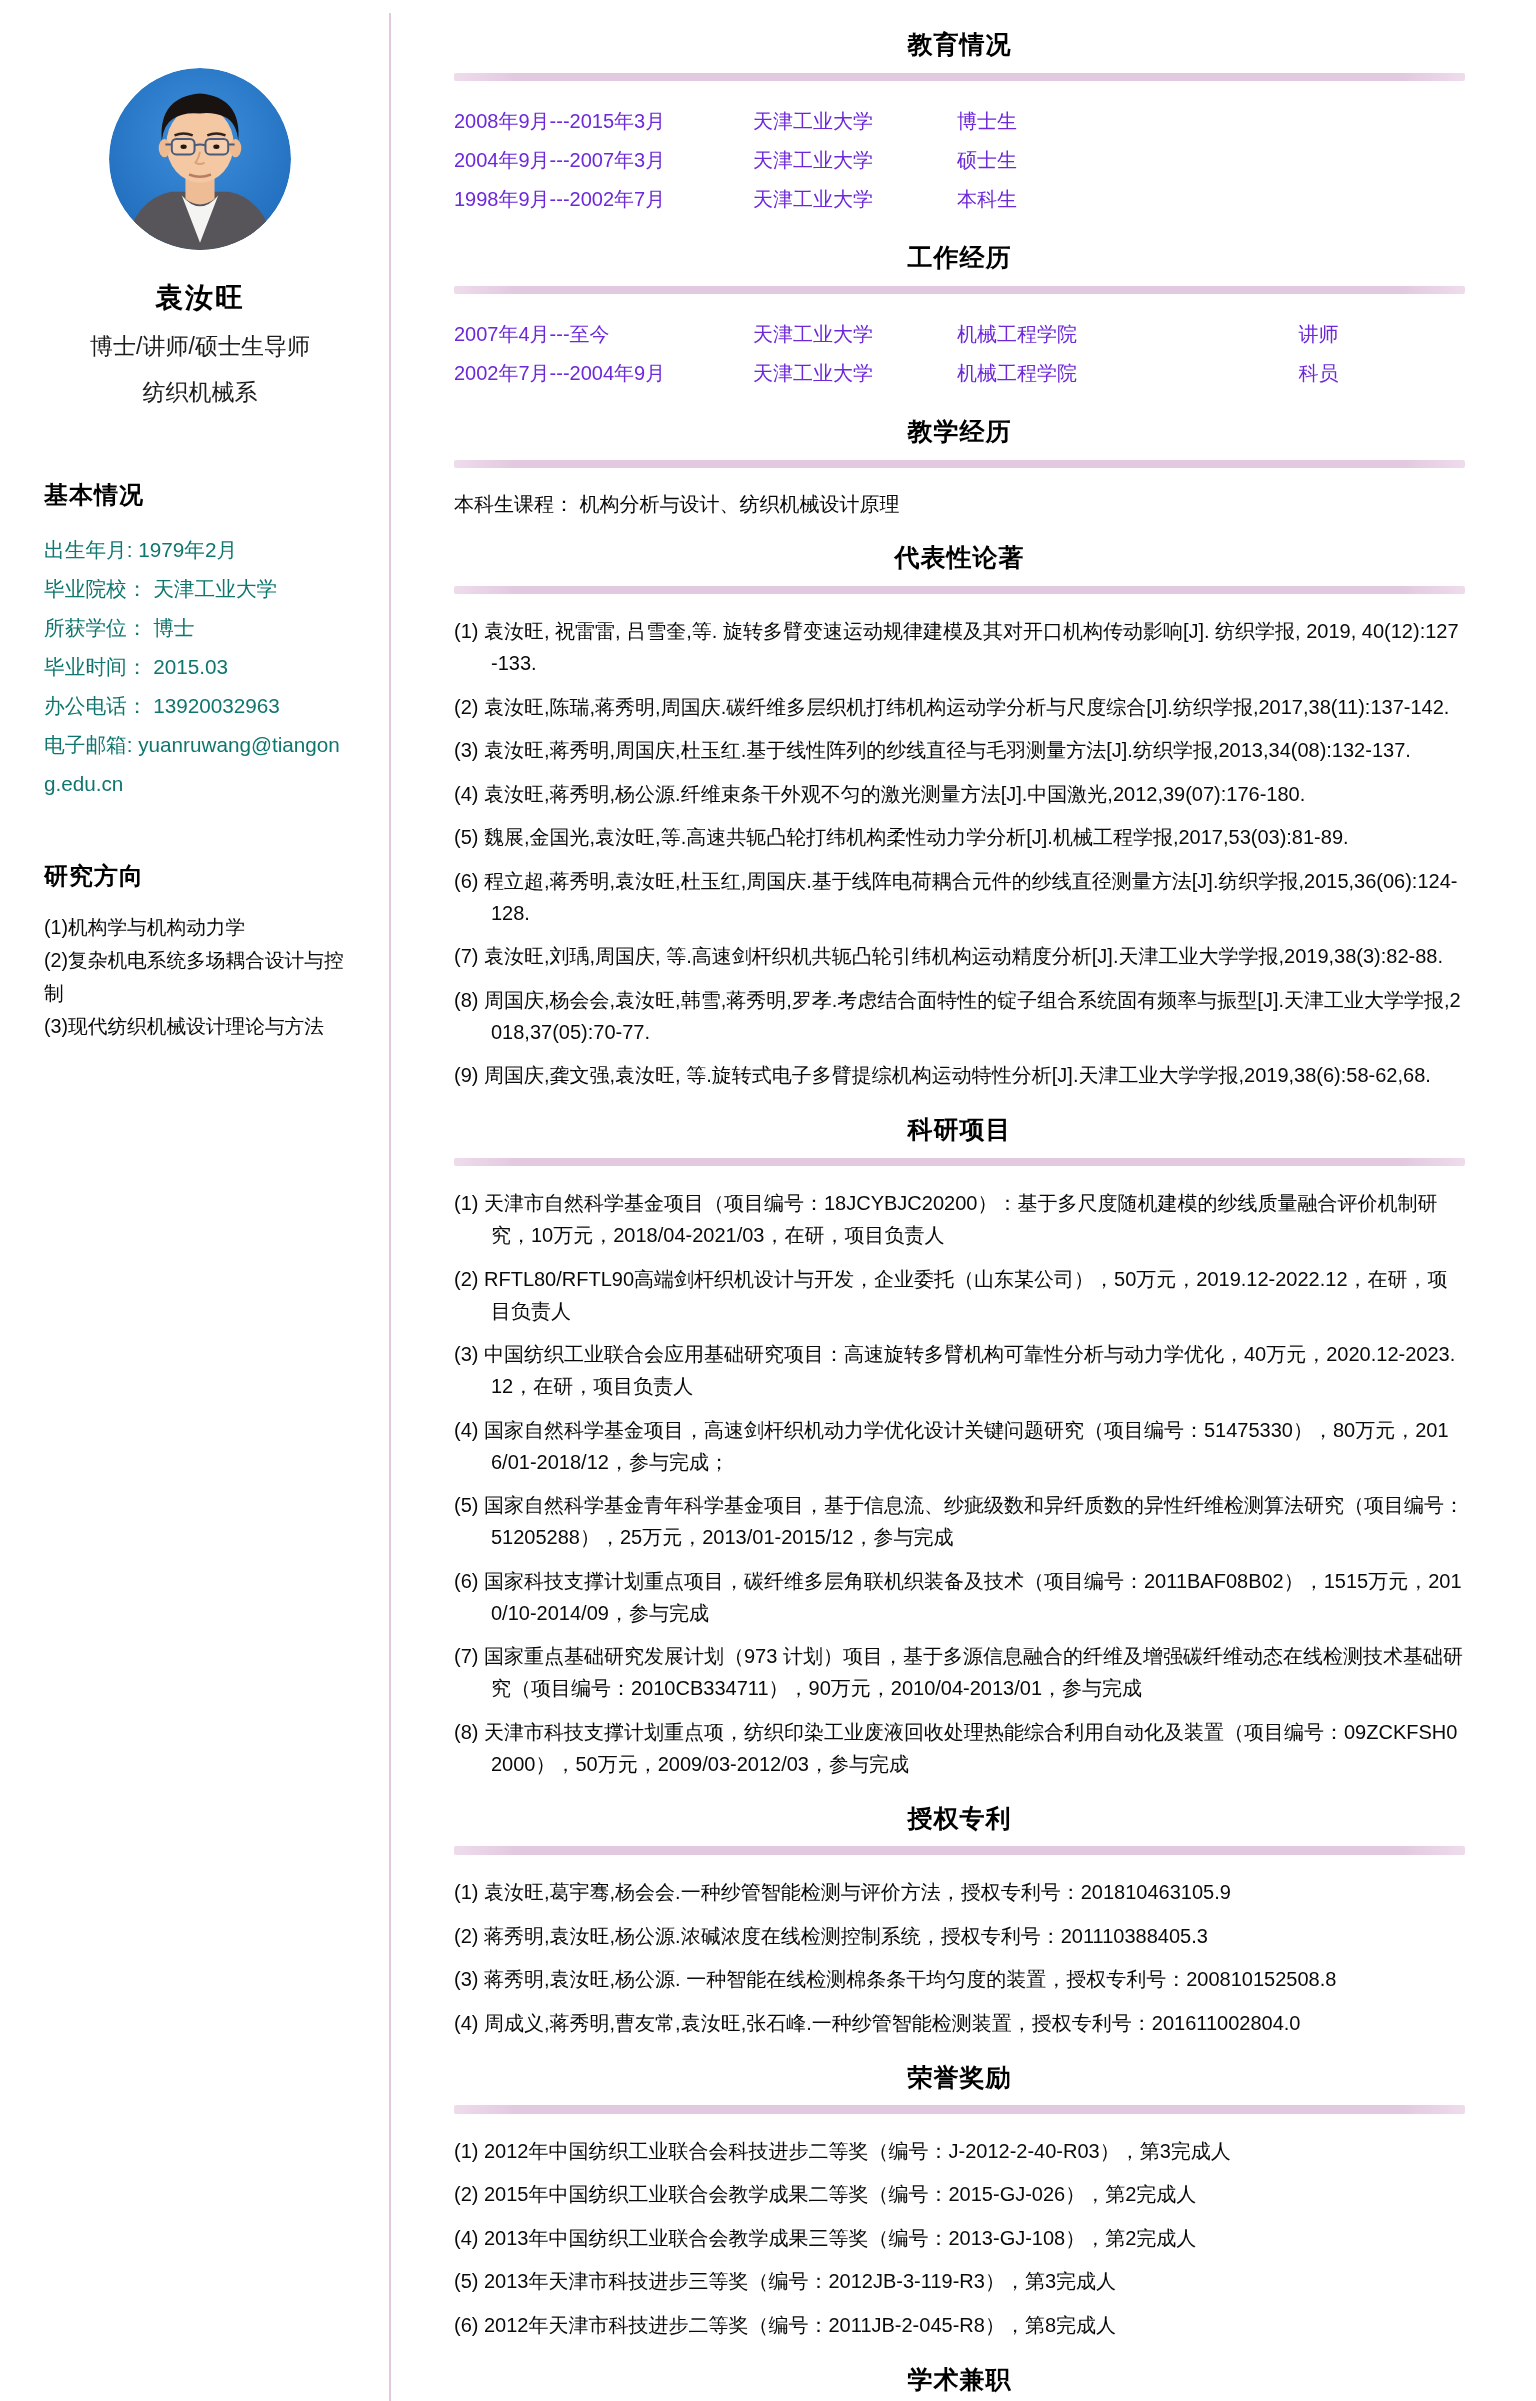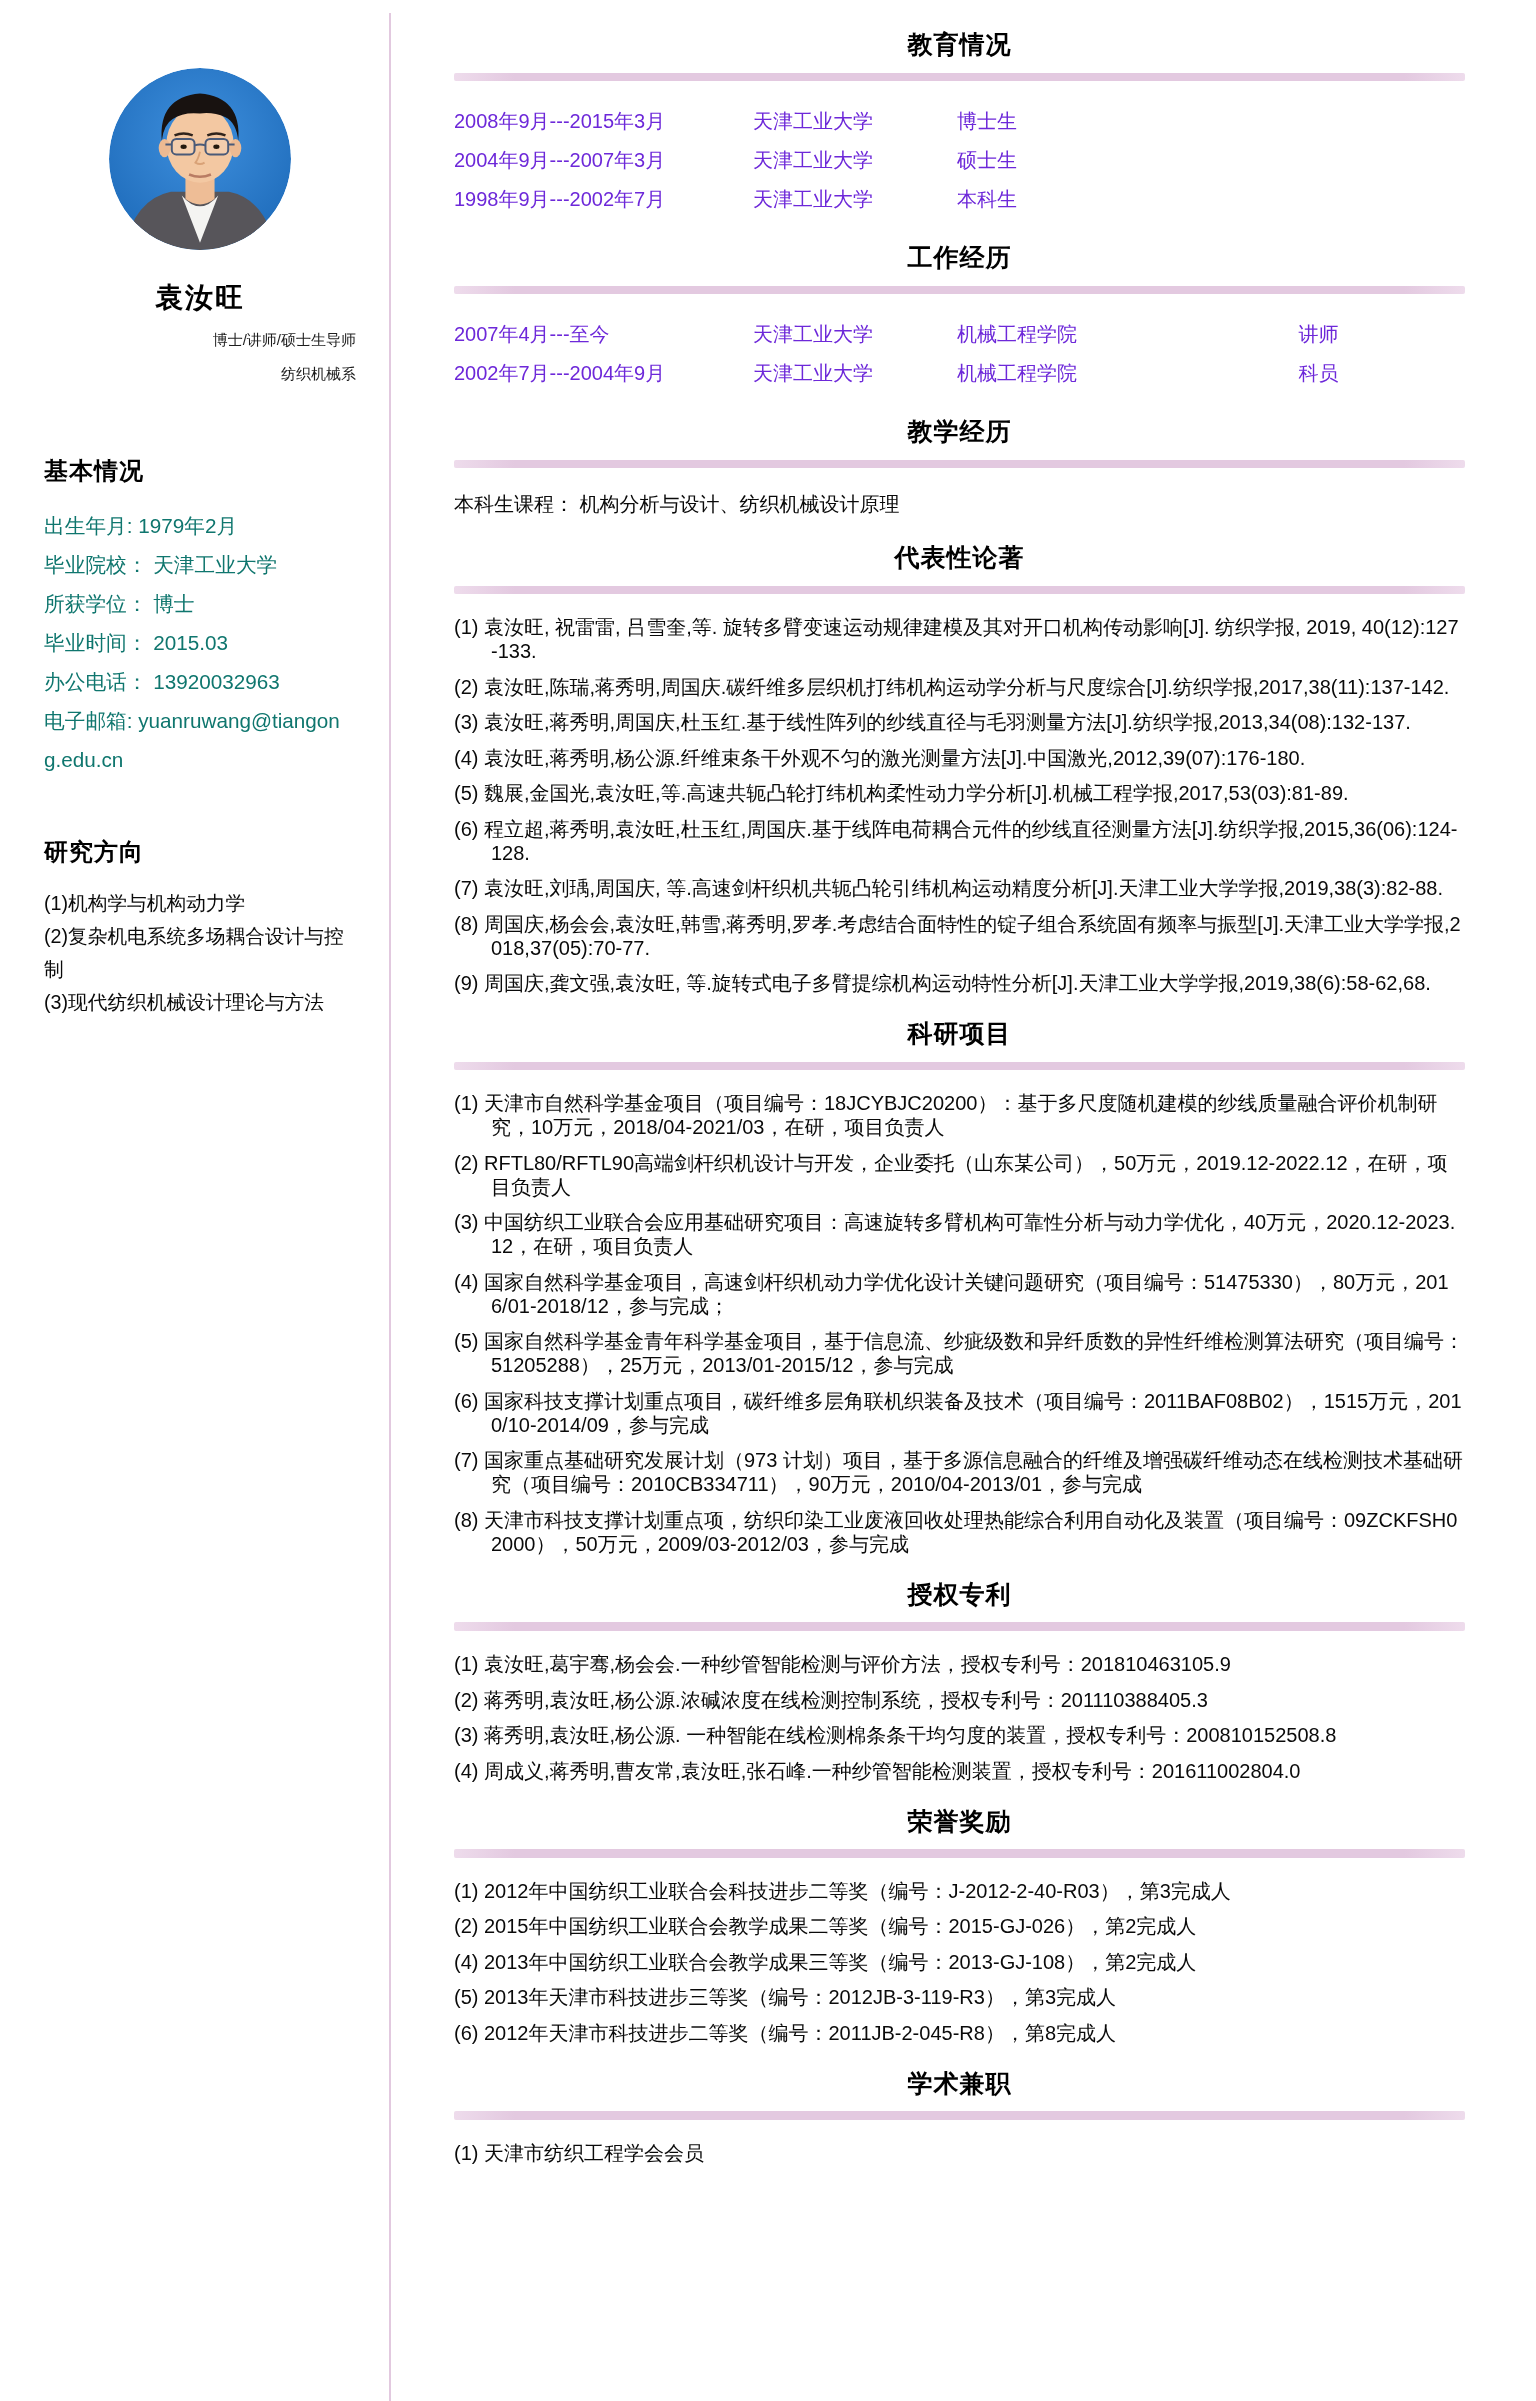--- a/index.html
+++ b/index.html
@@ -23,21 +23,21 @@
   }
   .avatar{
     width:182px; height:182px; border-radius:50%;
     margin:0 auto; overflow:hidden; display:block;
   }
   .avatar svg{display:block;width:100%;height:100%;}
   .name{
     text-align:center; font-size:28px; font-weight:bold; margin-top:29px; letter-spacing:1.9px;
   }
   .subtitle{
-    text-align:right; font-size:15px; color:#1d1d1d; margin-top:14.4px;
+    text-align:center; font-size:23px; color:#1d1d1d; margin-top:14.4px;
   }
   .side-h2{
     font-size:24px; font-weight:800; margin:71px 0 21px 0; letter-spacing:1px;
   }
   .side-h2.second{margin-top:57px;}
   .info-line{
     font-size:20.7px; line-height:39px; color:#0f766e; word-break:break-all;
   }
   .research-line{
     font-size:19.7px; line-height:33px; color:#0a0a0a;
@@ -58,21 +58,21 @@
     display:flex; font-size:20px; line-height:39px; color:#6d28d9;
   }
   .table-row .c1{width:299px;flex:none;}
   .table-row .c2{width:204px;flex:none;}
   .table-row .c3{width:215px;flex:none;}
   .table-row .c4{flex:1;text-align:center;}
   .teach-line{
     font-size:20px; line-height:30px; color:#0a0a0a;
   }
   .num-item{
-    font-size:20px; line-height:24px; margin-bottom:11.5px; color:#0a0a0a;
+    font-size:20px; line-height:32px; margin-bottom:11.5px; color:#0a0a0a;
     padding-left:37px; text-indent:-37px; word-break:break-all;
   }
   .list-block{margin-top:-1.9px;}
 </style>
 </head>
 <body>
 
 <div class="page">
 
   <div class="divider"></div>

